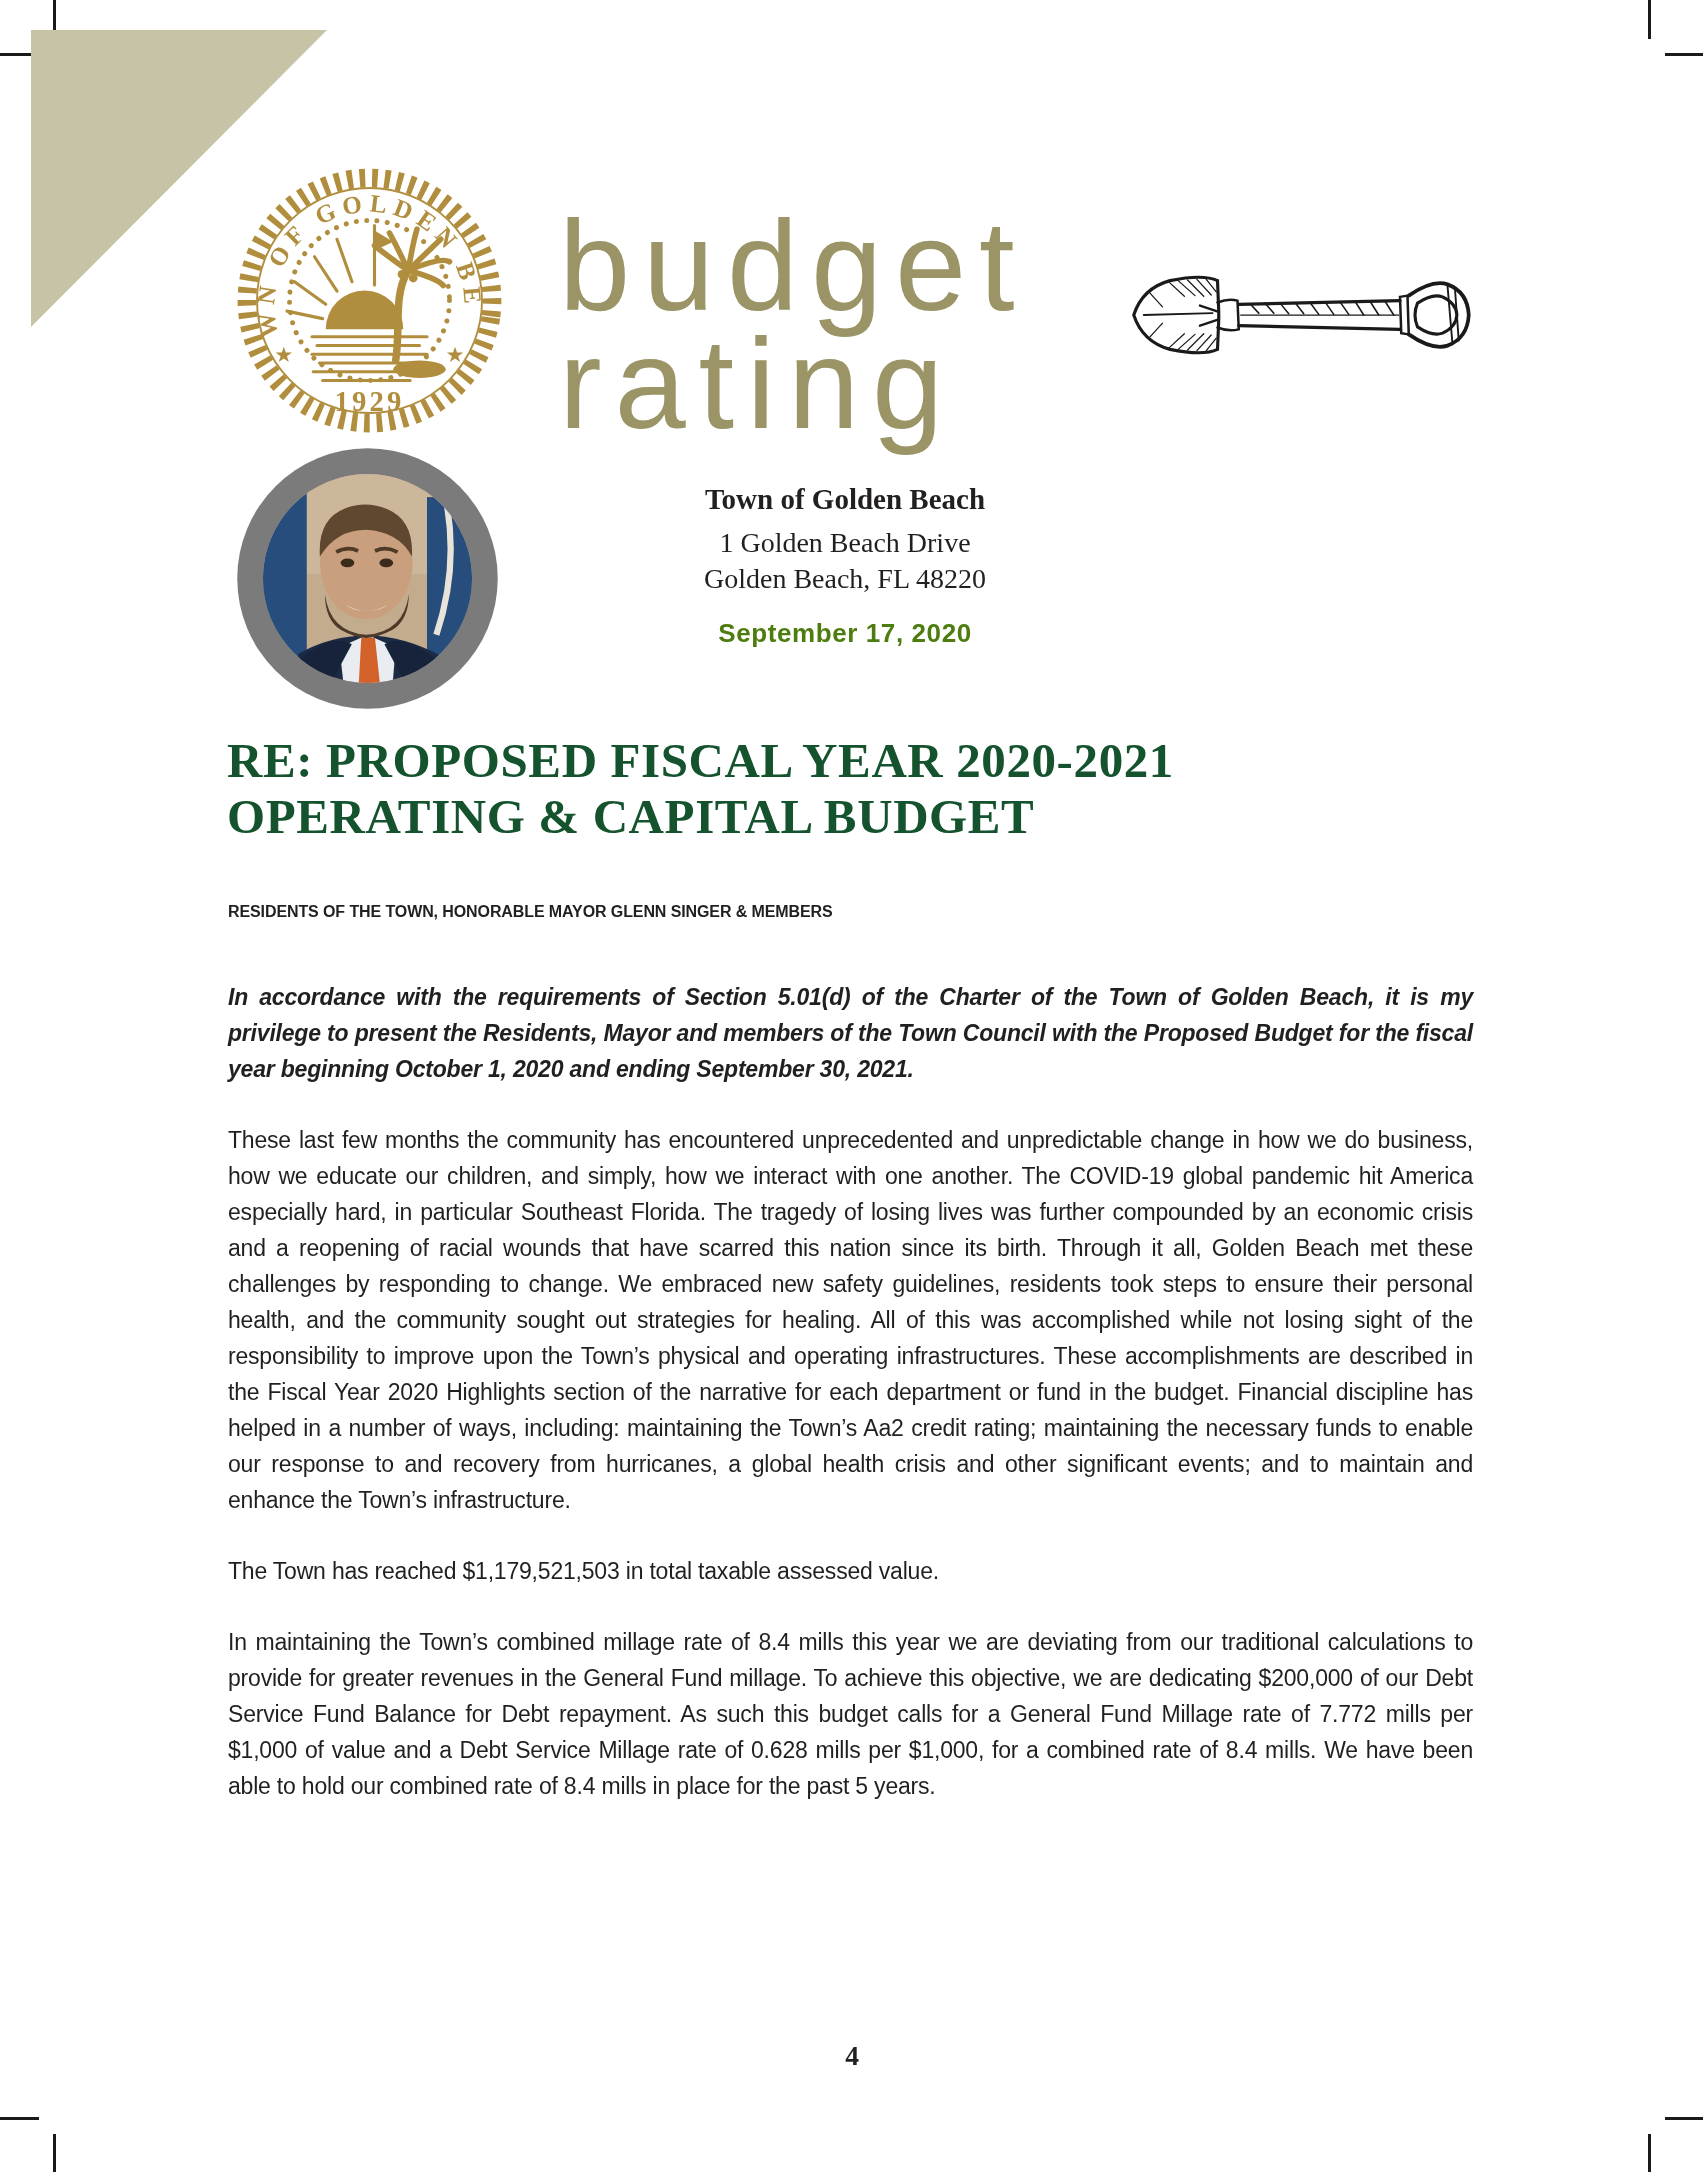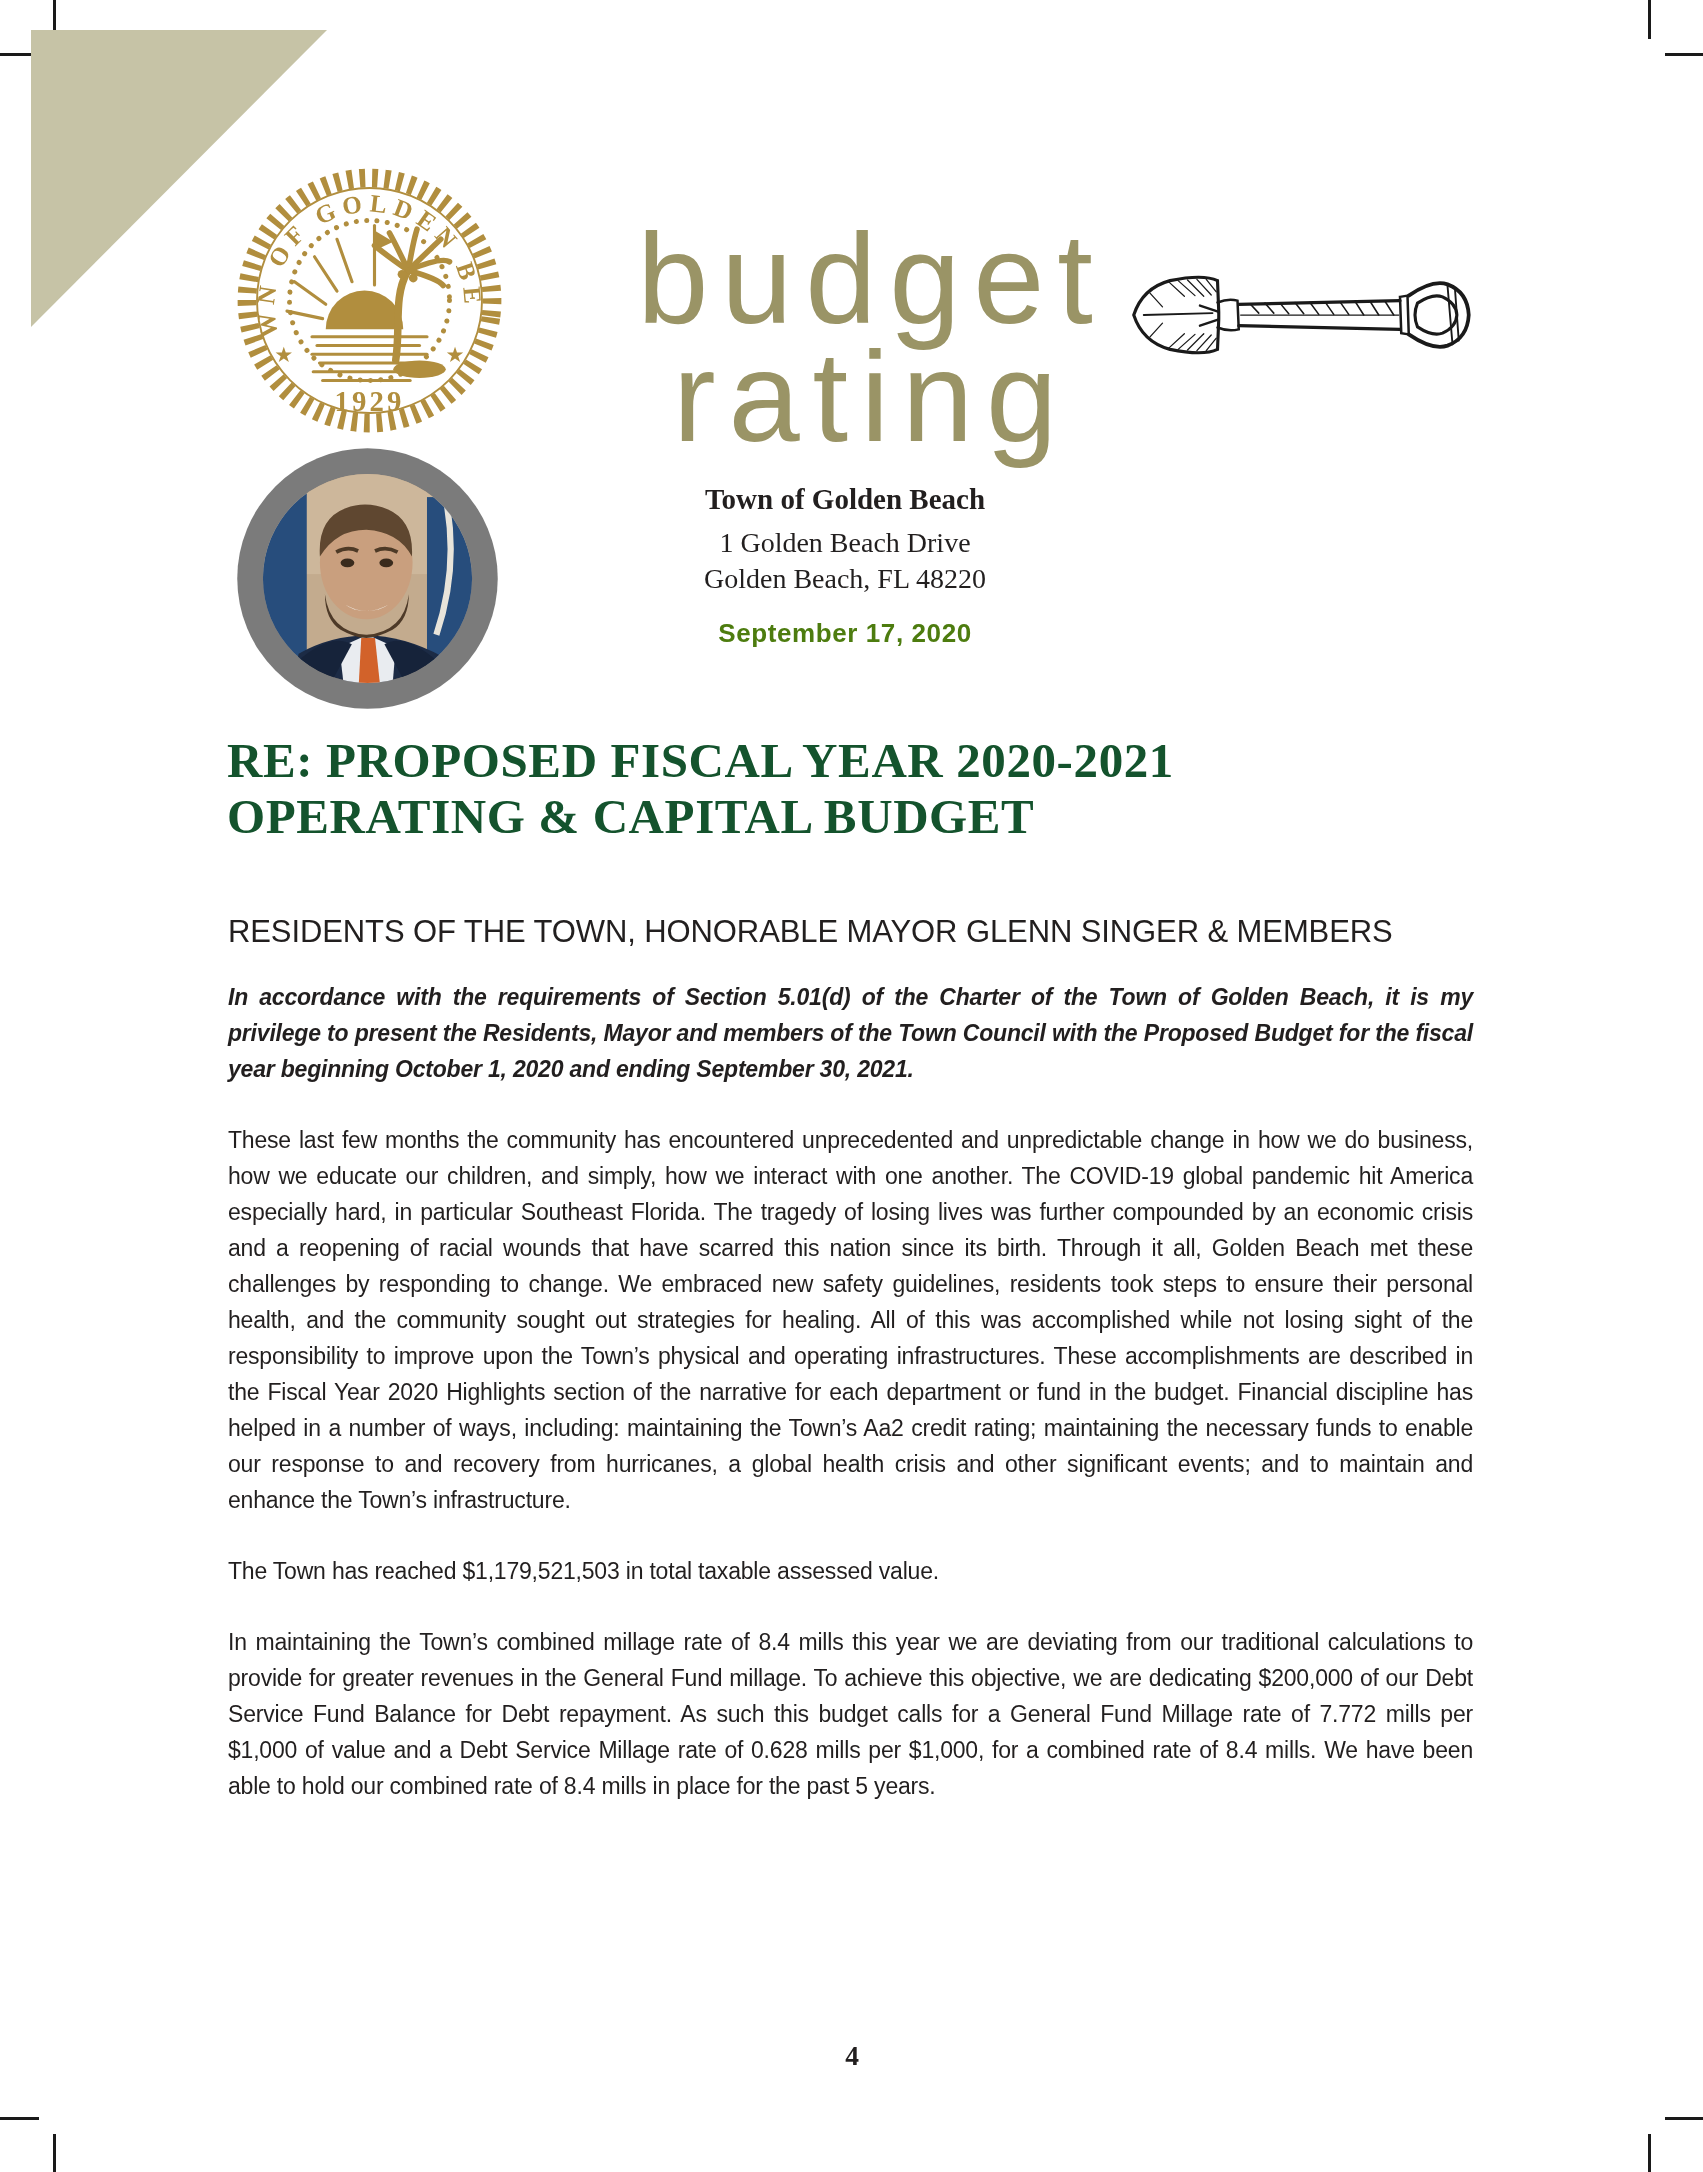--- a/index.html
+++ b/index.html
@@ -21,22 +21,21 @@
   .triangle{
     position:absolute;left:31px;top:30px;width:296px;height:297px;
     clip-path:polygon(0 0,100% 0,0 100%);
   }
 
   .seal-wrap{position:absolute;left:232px;top:163px;width:275px;height:275px;}
   .photo-wrap{position:absolute;left:236px;top:447px;width:263px;height:263px;}
   .shovel-wrap{position:absolute;left:1125px;top:268px;width:350px;height:94px;}
 
   .masthead-title{
-    position:absolute;left:559px;top:220px;width:625px;
-    text-align:center;
+    position:absolute;left:559px;top:207px;width:625px;
     font-size:128px;line-height:118px;
     letter-spacing:0.10em;
     font-weight:400;
   }
 
   .letterhead{
     position:absolute;left:595px;top:483px;width:500px;
     text-align:center;
     font-family:"Liberation Serif", serif;
   }
@@ -48,22 +47,22 @@
   }
 
   .subject{
     position:absolute;left:227px;top:733px;width:1250px;
     font-family:"Liberation Serif", serif;
     font-weight:700;font-size:49px;line-height:56px;letter-spacing:0.6px;
   }
   .subject div{white-space:nowrap;}
 
   .salutation{
-    position:absolute;left:228px;top:914px;width:1247px;
-    font-weight:400;font-size:31px;line-height:36px;letter-spacing:-0.1px;
+    position:absolute;left:228px;top:894px;width:1247px;
+    font-weight:700;font-size:16px;line-height:36px;letter-spacing:-0.1px;
   }
 
   .letter-body{
     position:absolute;left:228px;top:979px;width:1245px;
     font-size:23px;line-height:36px;text-align:justify;
     letter-spacing:-0.2px;
   }
   .letter-body p{margin:0 0 35px 0;}
   .letter-body p.intro{font-weight:700;font-style:italic;}
   .letter-body p:last-child{margin-bottom:0;}

